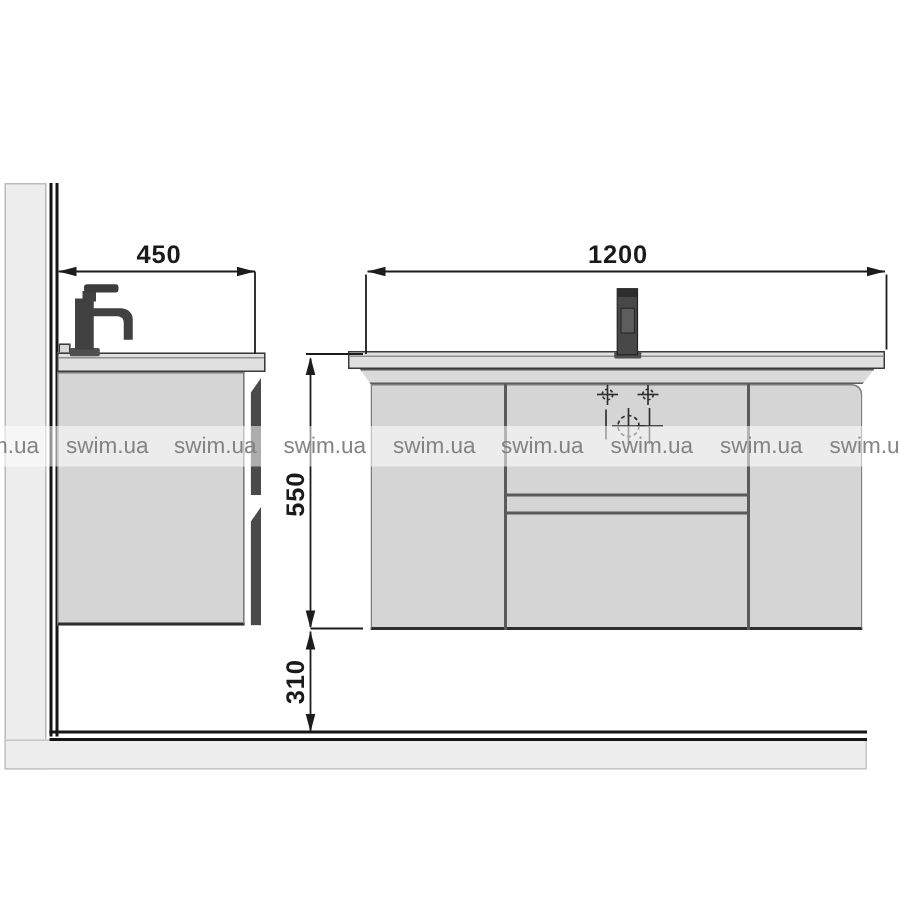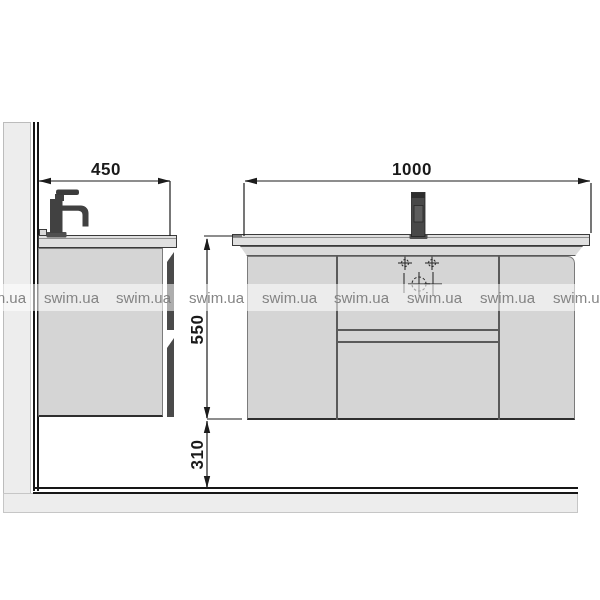--- a/index.html
+++ b/index.html
@@ -173,21 +173,21 @@
     </g>
 
     <g stroke="#1c1c1c" stroke-width="1.2" fill="#1c1c1c">
       <line x1="207" y1="421" x2="207" y2="488"></line>
       <polygon points="207,421 203.8,433 210.2,433" stroke="none"></polygon>
       <polygon points="207,488 203.8,476 210.2,476" stroke="none"></polygon>
     </g>
   </svg>
 
   <div class="dim-label dim-450">450</div>
-  <div class="dim-label dim-1200">1000</div>
+  <div class="dim-label dim-1200">1200</div>
   <div class="dim-label dim-550">550</div>
   <div class="dim-label dim-310">310</div>
 
   <div class="abs watermark-band">
     <span class="wm0">swim.ua</span>
     <span class="wm1">swim.ua</span>
     <span class="wm2">swim.ua</span>
     <span class="wm3">swim.ua</span>
     <span class="wm4">swim.ua</span>
     <span class="wm5">swim.ua</span>

